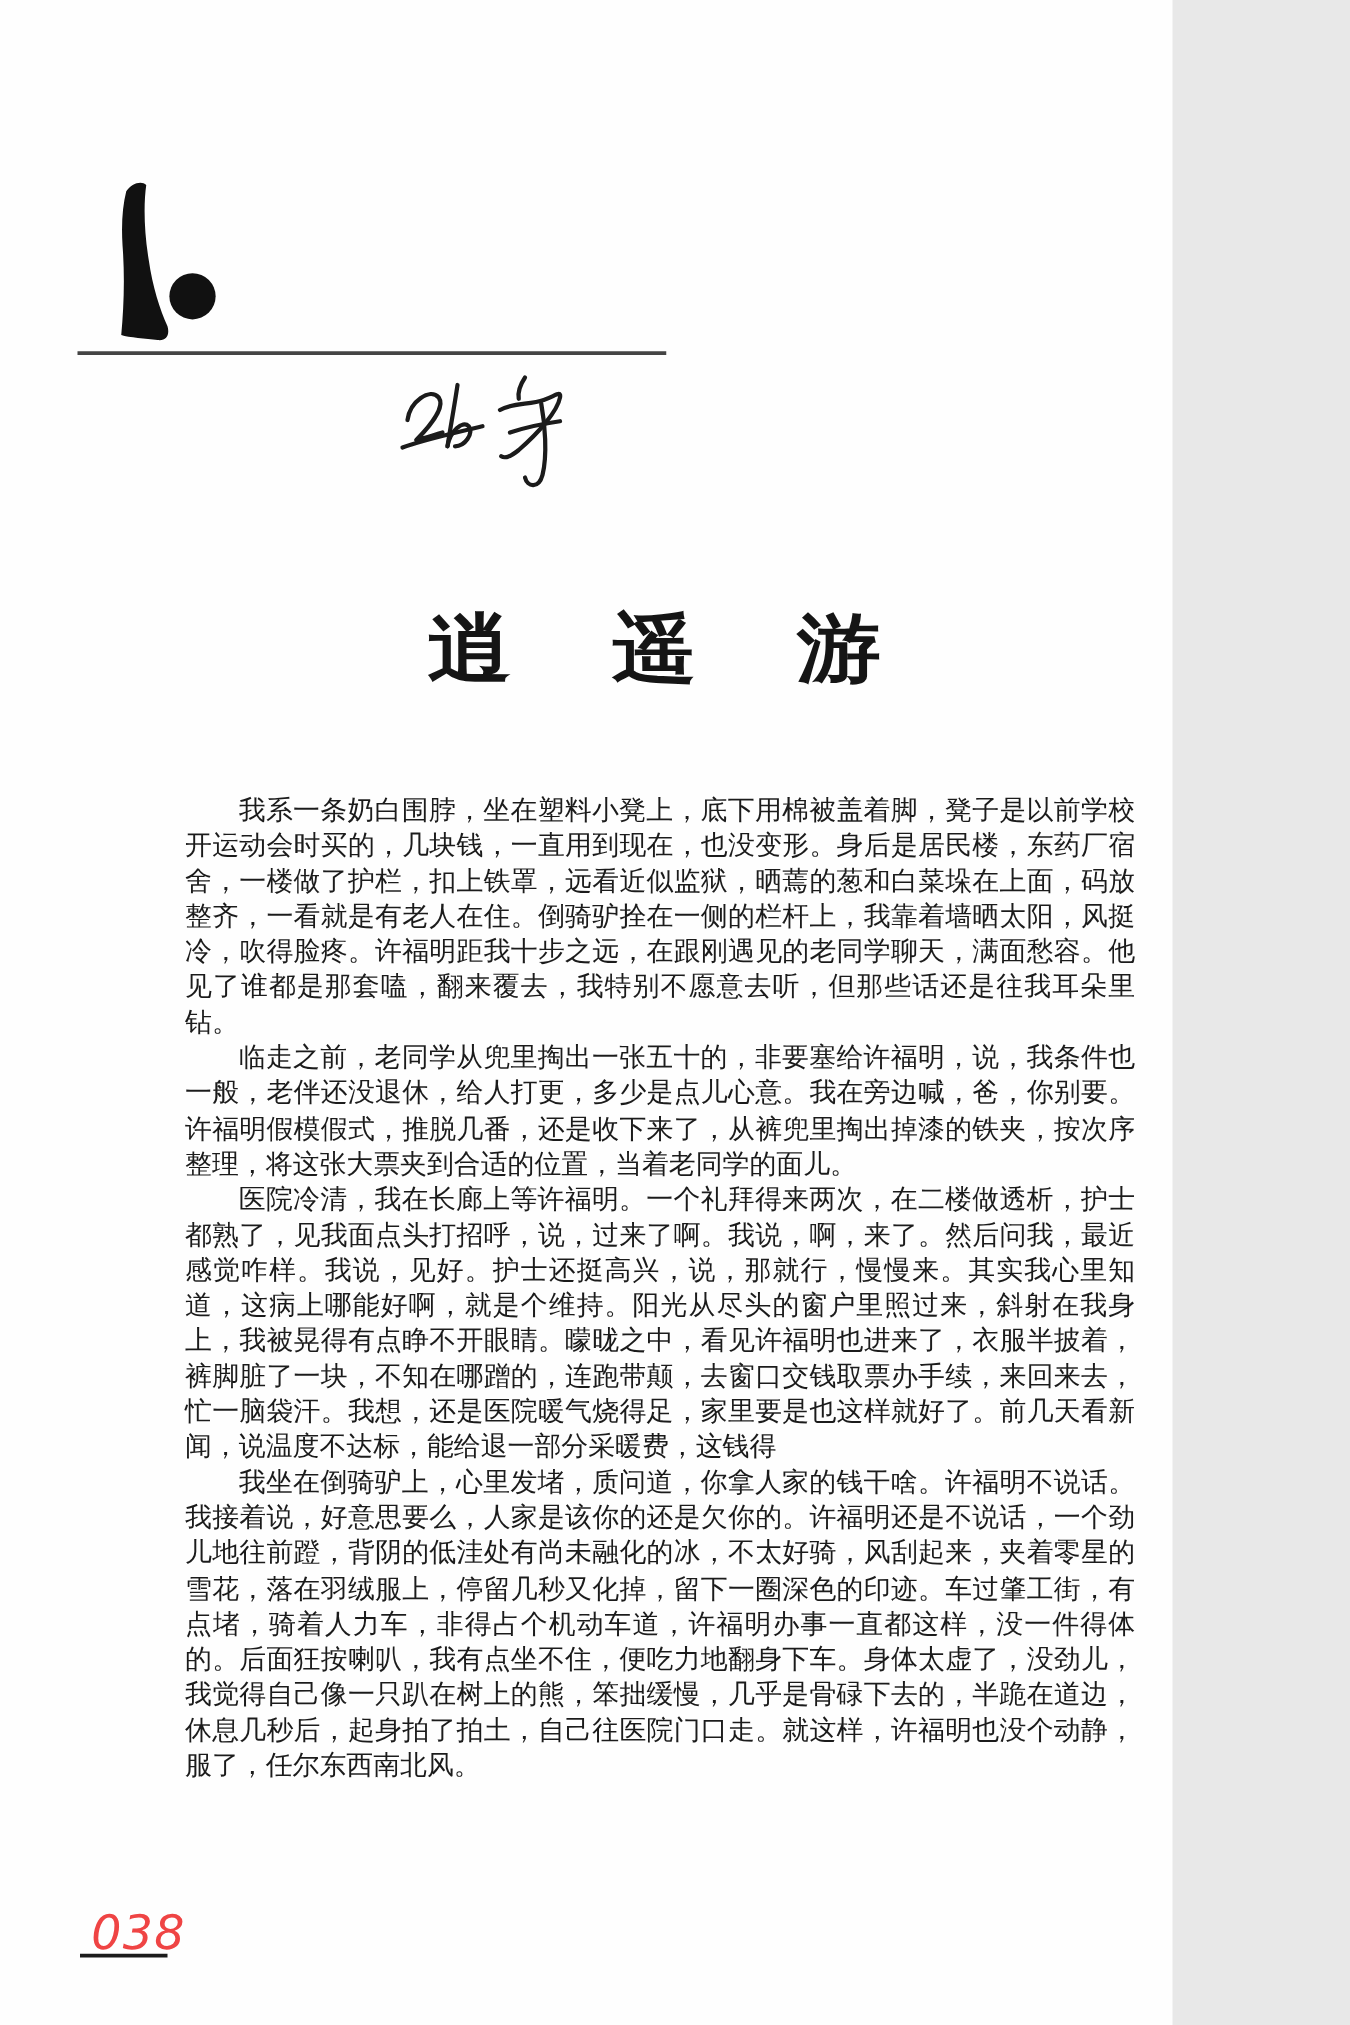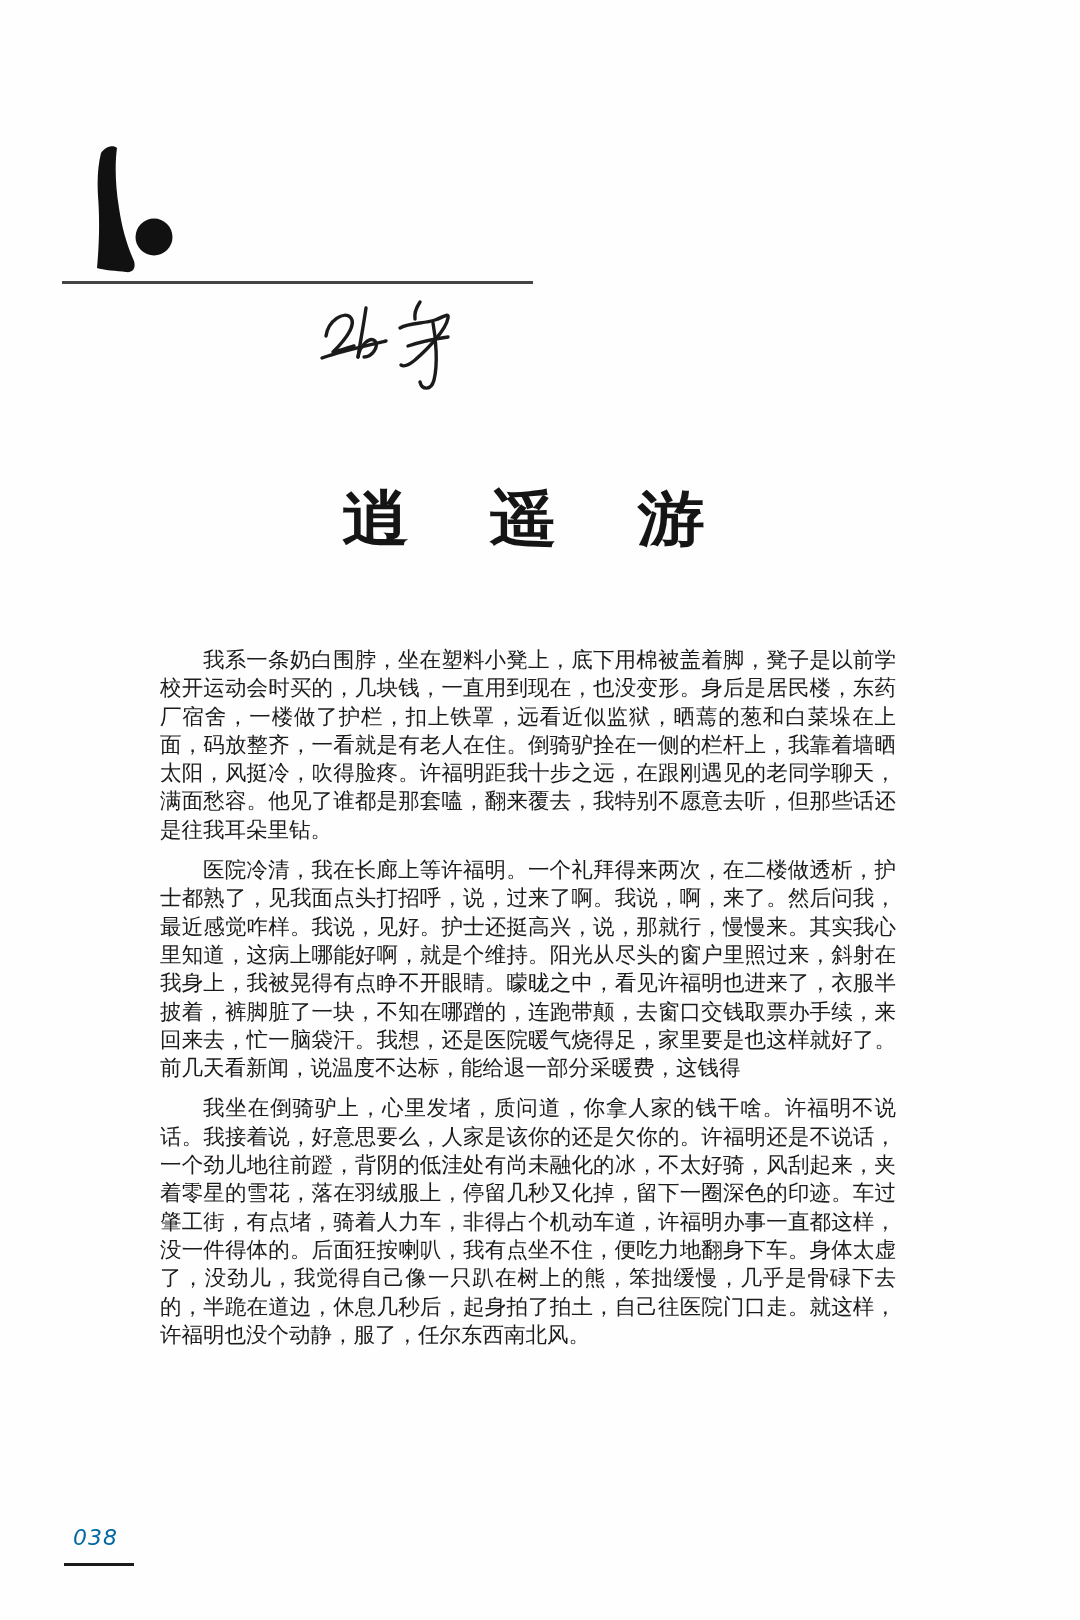--- a/index.html
+++ b/index.html
@@ -2,21 +2,21 @@
 <html><head>
 <meta charset="utf-8">
 <style>
   html, body {
     margin: 0;
     padding: 0;
     background: #e8e8e8;
   }
   .page {
     position: relative;
-    width: 1080px;
+    width: 938px;
     height: 1620px;
     background: #fefefe;
     overflow: hidden;
     font-family: "Liberation Serif", "DejaVu Serif", serif;
     color: #1b1b1b;
   }
 
   
   .logo {
     position: absolute;
@@ -67,35 +67,35 @@
     position: absolute;
     left: 148px;
     top: 634px;
     width: 760px;
     font-size: 21.5px;
     line-height: 28.3px;
     text-align: justify;
     color: #1b1b1b;
   }
   .story p {
-    margin: 12px;
+    margin: 0;
     padding: 0;
     text-indent: 2em;
   }
 
   
   .page-number {
     position: absolute;
     left: 73px;
     top: 1527px;
-    font-size: 22px;
+    font-size: 38px;
     font-style: italic;
     letter-spacing: 1px;
     line-height: 1;
-    color: #0369a1;
+    color: #ef4444;
     font-family: "DejaVu Sans", sans-serif;
   }
   .page-number-rule {
     position: absolute;
     left: 64px;
     top: 1563px;
     width: 70px;
     height: 2.5px;
     background: #1b1b1b;
   }
@@ -125,20 +125,21 @@
       <path d="M84,34 C94,28 108,30 119,26 C128,23 133,18 132,24 C130,35 115,52 99,66 C93,71 88,73 85,71"></path>
       <path d="M92,52 C104,48 118,45 132,43"></path>
       <path d="M117,29 C120,45 122,70 118,86 C115,97 106,96 104,88"></path>
     </g>
   </svg>
 
   <div class="title">逍遥游</div>
 
   <div class="story">
     <p>我系一条奶白围脖，坐在塑料小凳上，底下用棉被盖着脚，凳子是以前学校开运动会时买的，几块钱，一直用到现在，也没变形。身后是居民楼，东药厂宿舍，一楼做了护栏，扣上铁罩，远看近似监狱，晒蔫的葱和白菜垛在上面，码放整齐，一看就是有老人在住。倒骑驴拴在一侧的栏杆上，我靠着墙晒太阳，风挺冷，吹得脸疼。许福明距我十步之远，在跟刚遇见的老同学聊天，满面愁容。他见了谁都是那套嗑，翻来覆去，我特别不愿意去听，但那些话还是往我耳朵里钻。</p>
+    <p>临走之前，老同学从兜里掏出一张五十的，非要塞给许福明，说，我条件也一般，老伴还没退休，给人打更，多少是点儿心意。我在旁边喊，爸，你别要。许福明假模假式，推脱几番，还是收下来了，从裤兜里掏出掉漆的铁夹，按次序整理，将这张大票夹到合适的位置，当着老同学的面儿。</p>
     <p>医院冷清，我在长廊上等许福明。一个礼拜得来两次，在二楼做透析，护士都熟了，见我面点头打招呼，说，过来了啊。我说，啊，来了。然后问我，最近感觉咋样。我说，见好。护士还挺高兴，说，那就行，慢慢来。其实我心里知道，这病上哪能好啊，就是个维持。阳光从尽头的窗户里照过来，斜射在我身上，我被晃得有点睁不开眼睛。曚昽之中，看见许福明也进来了，衣服半披着，裤脚脏了一块，不知在哪蹭的，连跑带颠，去窗口交钱取票办手续，来回来去，忙一脑袋汗。我想，还是医院暖气烧得足，家里要是也这样就好了。前几天看新闻，说温度不达标，能给退一部分采暖费，这钱得</p>
     <p>我坐在倒骑驴上，心里发堵，质问道，你拿人家的钱干啥。许福明不说话。我接着说，好意思要么，人家是该你的还是欠你的。许福明还是不说话，一个劲儿地往前蹬，背阴的低洼处有尚未融化的冰，不太好骑，风刮起来，夹着零星的雪花，落在羽绒服上，停留几秒又化掉，留下一圈深色的印迹。车过肇工街，有点堵，骑着人力车，非得占个机动车道，许福明办事一直都这样，没一件得体的。后面狂按喇叭，我有点坐不住，便吃力地翻身下车。身体太虚了，没劲儿，我觉得自己像一只趴在树上的熊，笨拙缓慢，几乎是骨碌下去的，半跪在道边，休息几秒后，起身拍了拍土，自己往医院门口走。就这样，许福明也没个动静，服了，任尔东西南北风。</p>
   </div>
 
   <div class="page-number">038</div>
   <div class="page-number-rule"></div>
 
 </div>
 
 </body></html>

